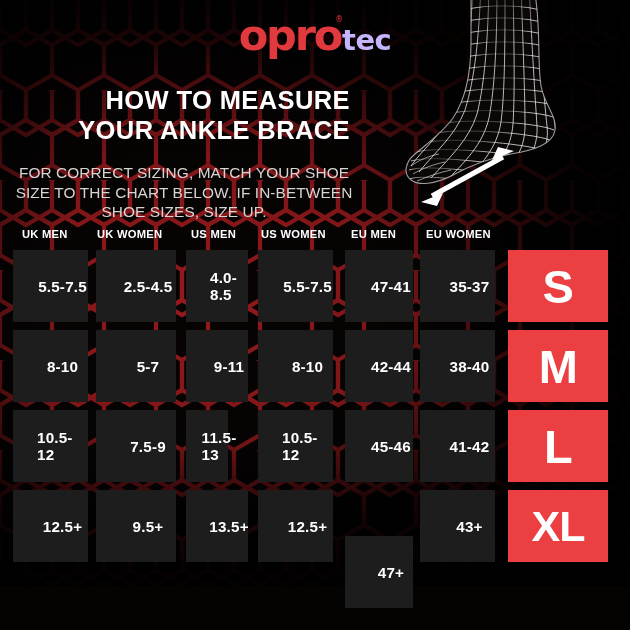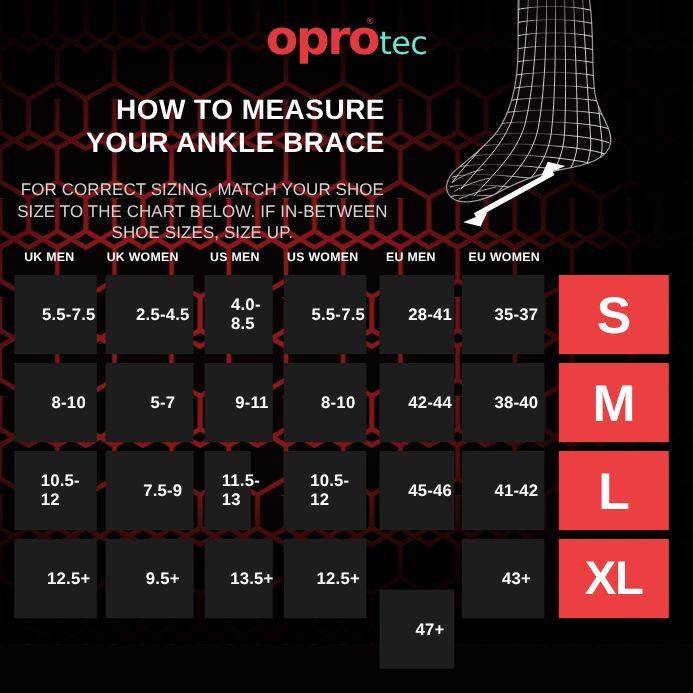--- a/index.html
+++ b/index.html
@@ -64,24 +64,24 @@
   }
   .logo-reg {
     position:absolute;
     top:2px; right:48px;
     font-size:8px;
     color:#e03a3e;
     font-family:"DejaVu Sans", sans-serif;
   }
   .logo-tec {
     font-family:"DejaVu Sans", sans-serif;
-    font-weight:400;
+    font-weight:700;
     font-size:29px;
     letter-spacing:-0.5px;
-    color:#5eead4;
+    color:#c4b5fd;
     margin-left:1px;
   }
 
   .headline {
     position:absolute;
     left:20px; top:86px; width:330px;
     text-align:right;
     color:#ffffff;
     font-family:"Liberation Sans", sans-serif;
     font-weight:700;
@@ -290,21 +290,21 @@
         <div class="col-head" style="left: 261px;">US WOMEN</div>
         <div class="col-head" style="left: 351px;">EU MEN</div>
         <div class="col-head" style="left: 426px;">EU WOMEN</div>
       </div>
     <div id="bodyRows">
         <div class="grid-row">
           <div class="cell" style="left: 13px; width: 75px;">5.5-7.5</div>
           <div class="cell" style="left: 96px; width: 80px;">2.5-4.5</div>
           <div class="cell" style="left: 186px; width: 62px;">4.0-8.5</div>
           <div class="cell" style="left: 258px; width: 75px;">5.5-7.5</div>
-          <div class="cell" style="left: 345px; width: 68px;">28-41</div>
+          <div class="cell" style="left: 345px; width: 68px;">47-41</div>
           <div class="cell" style="left: 420px; width: 75px;">35-37</div>
           <div class="size-cell">S</div>
         </div>
         <div class="grid-row">
           <div class="cell" style="left: 13px; width: 75px;">8-10</div>
           <div class="cell" style="left: 96px; width: 80px; text-align: right;">5-7</div>
           <div class="cell" style="left: 186px; width: 62px;">9-11</div>
           <div class="cell" style="left: 258px; width: 75px;">8-10</div>
           <div class="cell" style="left: 345px; width: 68px;">42-44</div>
           <div class="cell" style="left: 420px; width: 75px;">38-40</div>

